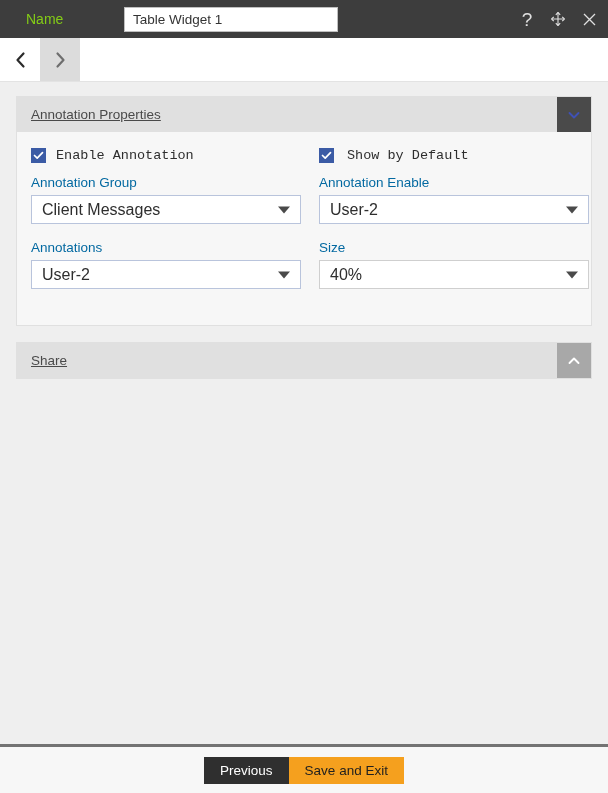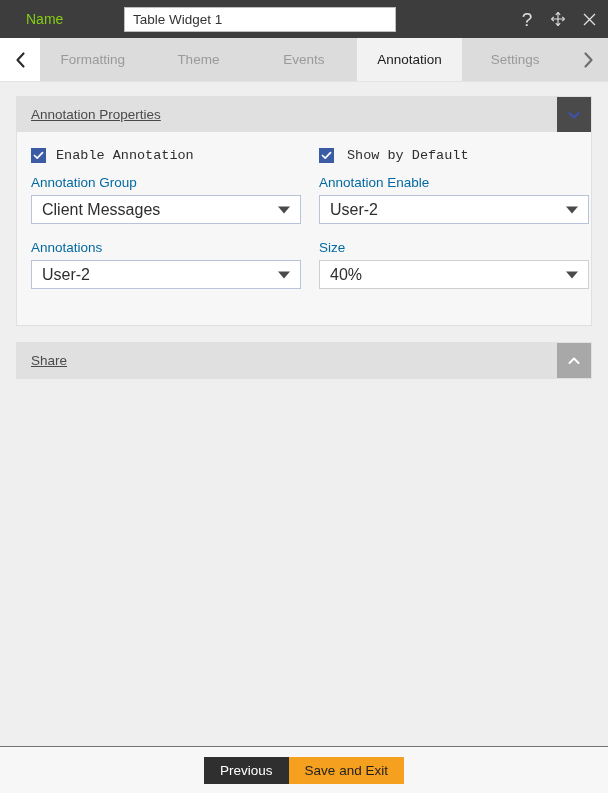--- a/index.html
+++ b/index.html
@@ -26,21 +26,21 @@
     position: relative;
   }
   .titlebar-label {
     color: #84cc16;
     font-size: 14px;
     margin-left: 26px;
     width: 98px;
     flex: none;
   }
   .titlebar-input {
-    width: 272px;
+    width: 214px;
     height: 25px;
     background: #ffffff;
     border: 1px solid #bfbfbf;
     box-sizing: border-box;
     display: flex;
     align-items: center;
     padding: 0 8px;
     font-size: 13.5px;
     color: #333333;
     font-family: "Liberation Sans", sans-serif;
@@ -222,21 +222,21 @@
   .select.plain { border-color: #cfcfcf; }
 
   
   .footer {
     position: absolute;
     left: 0;
     bottom: 0;
     width: 608px;
     height: 46px;
     background: #f7f7f7;
-    border-top: 1px solid #737373;
+    border-top: 3px solid #737373;
     display: flex;
     align-items: center;
     justify-content: center;
   }
   .btn {
     height: 27px;
     display: inline-flex;
     align-items: center;
     justify-content: center;
     font-size: 13.5px;
@@ -273,27 +273,20 @@
     </span>
   </div>
 </div>
 
 <div class="tabstrip">
   <div class="tab-arrow">
     <svg width="15" height="20" viewBox="0 0 15 20" fill="none" stroke="#2b2b2b" stroke-width="2.2" stroke-linecap="round" stroke-linejoin="round">
       <path d="M10.5 3.5 L4.5 10 L10.5 16.5"></path>
     </svg>
   </div>
-  <div class="tabs">
-    <div class="tab">Formatting</div>
-    <div class="tab">Theme</div>
-    <div class="tab">Events</div>
-    <div class="tab active">Annotation</div>
-    <div class="tab">Settings</div>
-  </div>
   <div class="tab-arrow right">
     <svg width="15" height="20" viewBox="0 0 15 20" fill="none" stroke="#6e6e6e" stroke-width="2.2" stroke-linecap="round" stroke-linejoin="round">
       <path d="M4.5 3.5 L10.5 10 L4.5 16.5"></path>
     </svg>
   </div>
 </div>
 
 <div class="content">
 
   <div class="panel">

